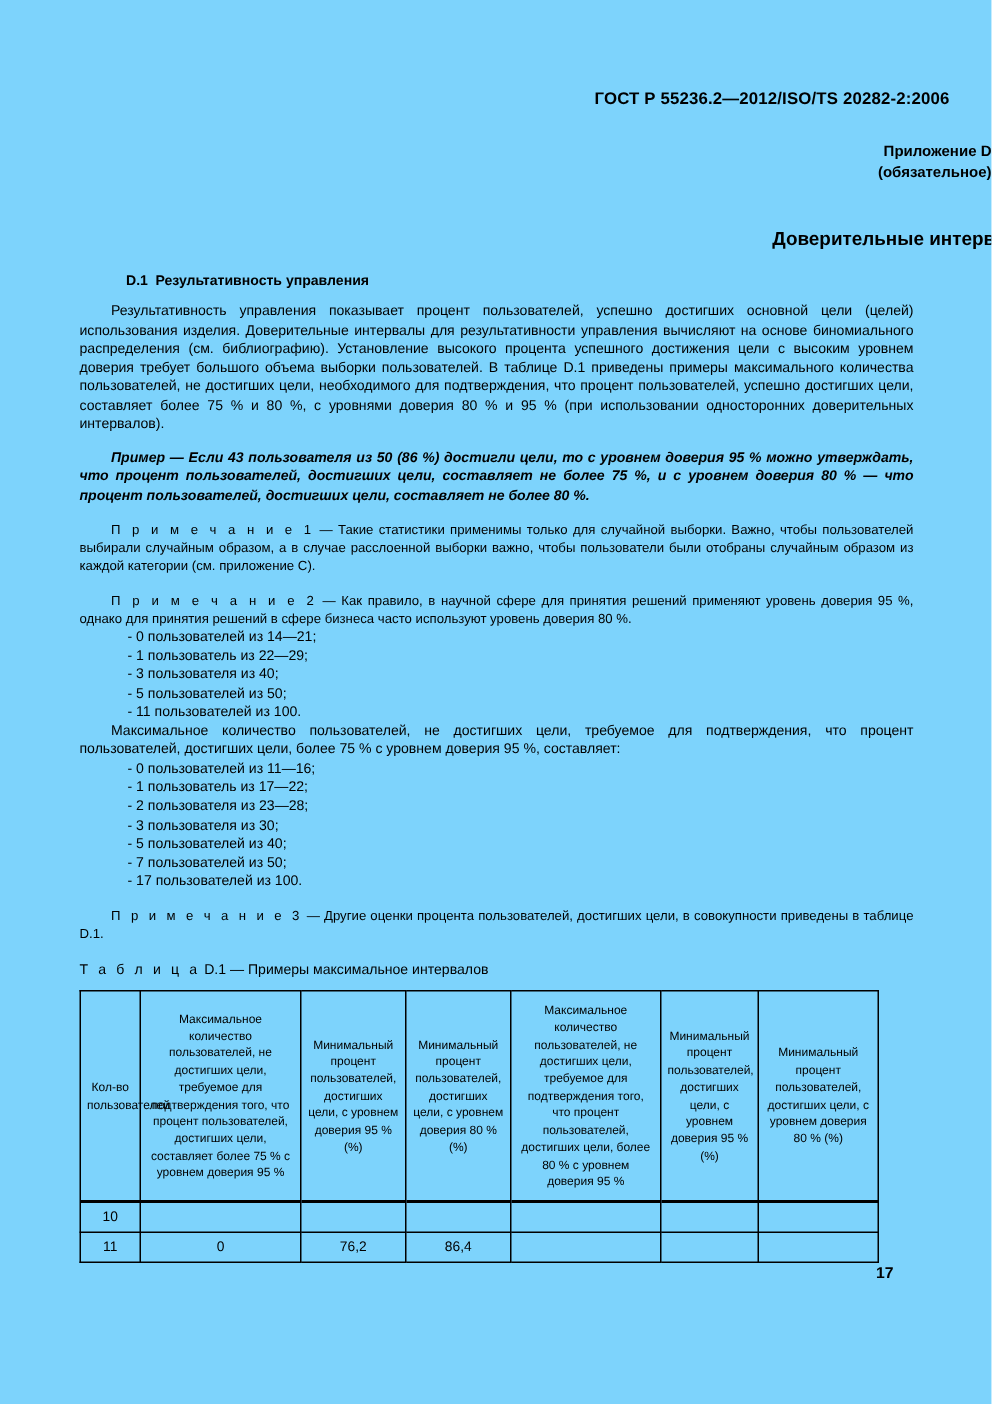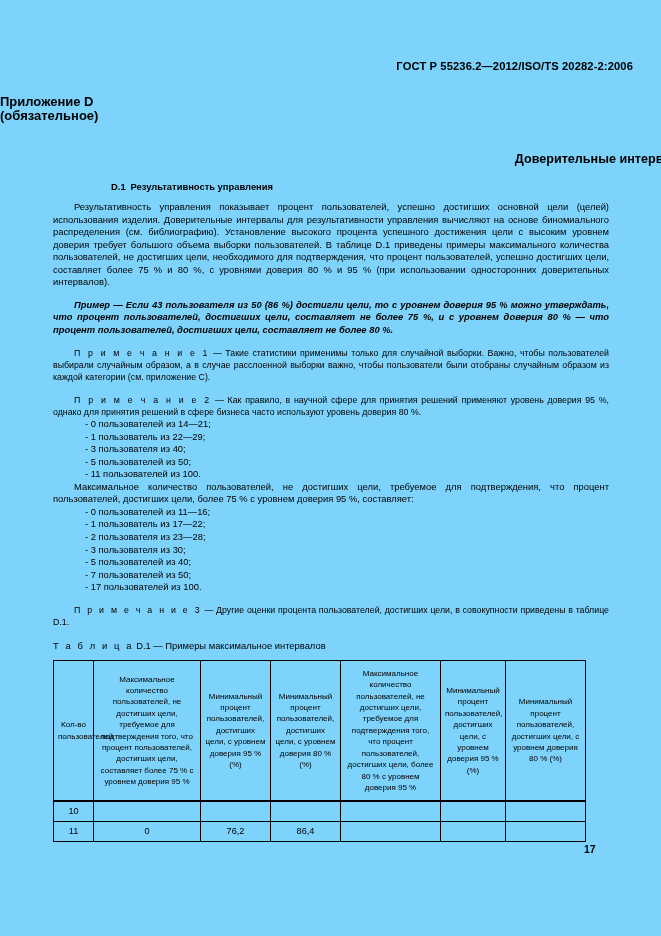--- a/index.html
+++ b/index.html
@@ -27,22 +27,22 @@
     font-size: 11.2px;
     font-weight: bold;
     letter-spacing: 0.01em;
     white-space: nowrap;
   }
   .annex-block {
     position: absolute;
     top: 95px;
     left: 0;
     width: 661px;
-    text-align: left;
-    font-size: 13px;
+    text-align: right;
+    font-size: 10px;
     font-weight: bold;
     line-height: 14px;
   }
   .annex-block .annex-sub {
     font-weight: bold;
   }
   .section-title {
     position: absolute;
     top: 152px;
     left: 0;
@@ -54,21 +54,21 @@
   }
   .content {
     position: absolute;
     top: 181px;
     left: 53px;
     width: 556px;
   }
   .clause-title {
     font-size: 9.4px;
     font-weight: bold;
-    margin: 0 0 9px 27px;
+    margin: 0 0 9px 0;
     padding-left: 31px;
   }
   .clause-title .clause-num {
     margin-right: 5px;
   }
   p.body-text {
     margin: 0 0 0 0;
     font-size: 9.4px;
     line-height: 12.55px;
     text-align: justify;

